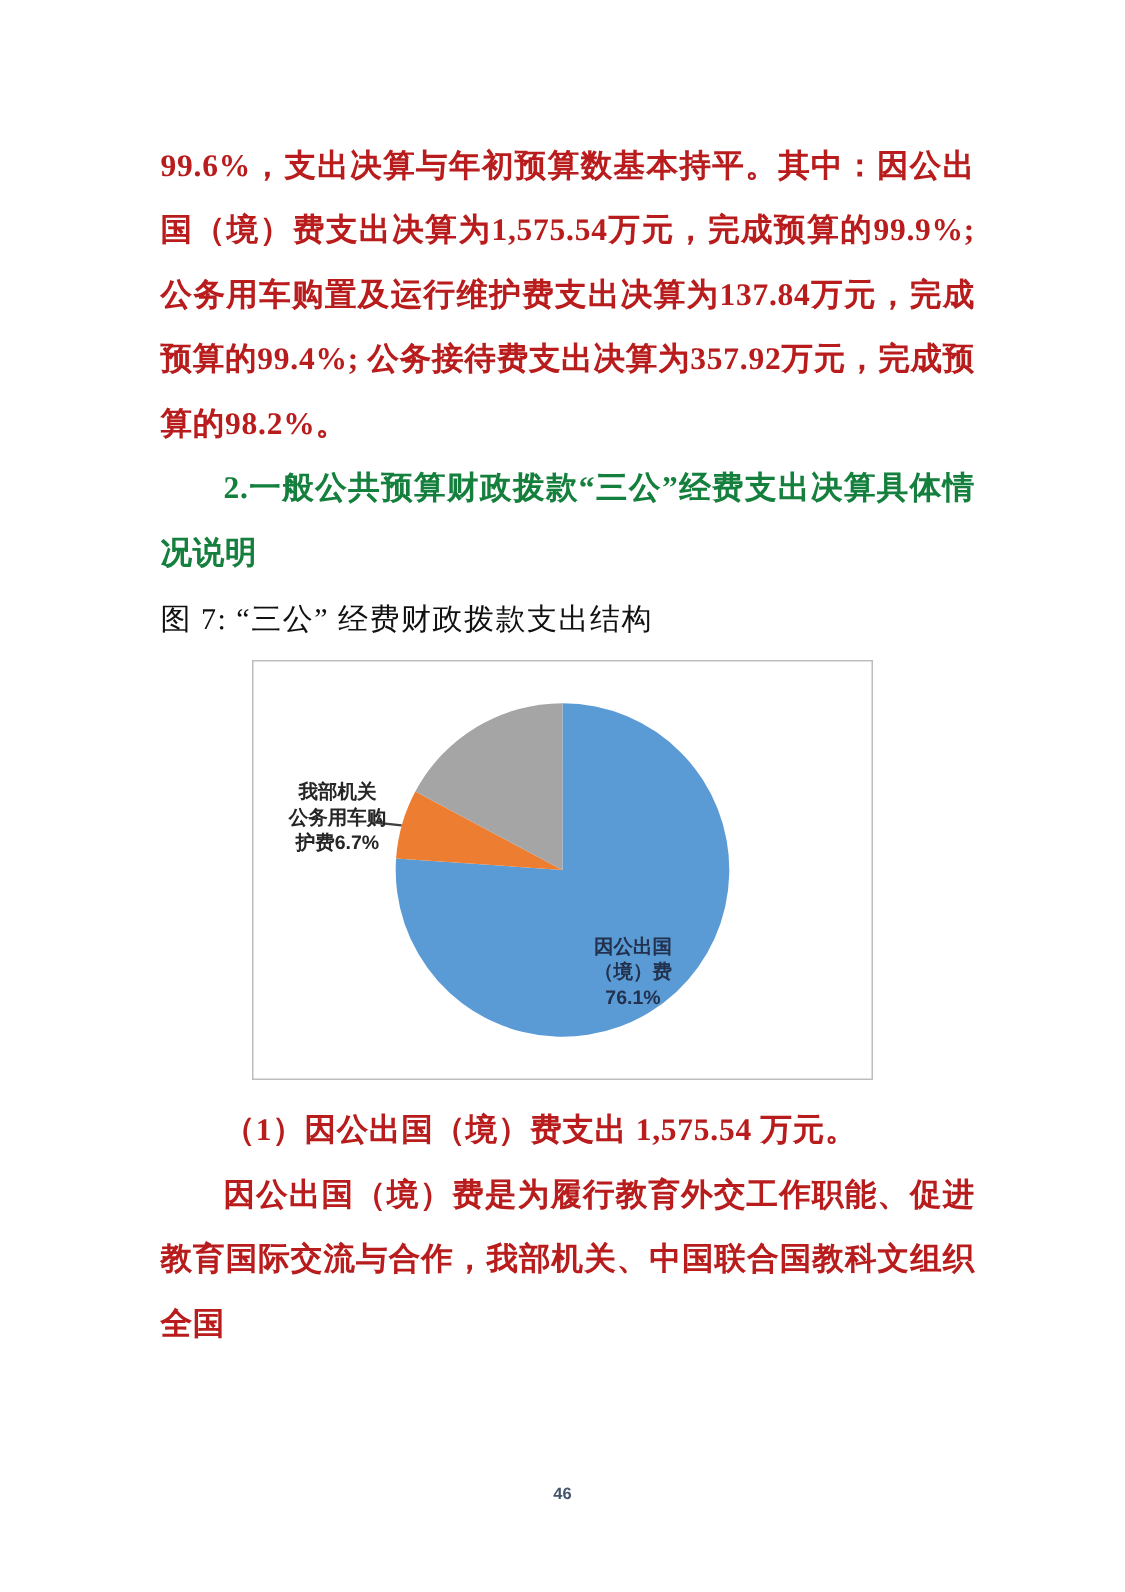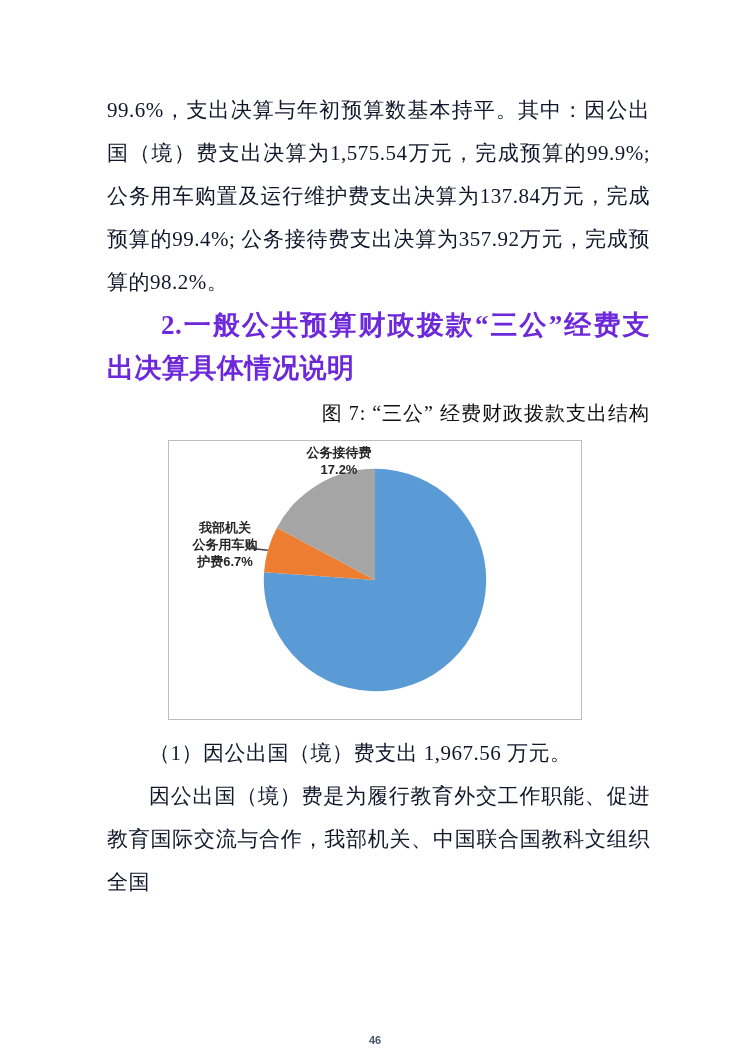--- a/index.html
+++ b/index.html
@@ -5,29 +5,29 @@
   html,body { margin:0; padding:0; }
   body {
     width:750px; height:1061px; background:#ffffff; overflow:hidden;
     font-family:"Liberation Serif","DejaVu Serif",serif;
     color:#111111;
   }
   .page { position:relative; width:750px; height:1061px; background:#ffffff; }
   .content { position:absolute; left:107px; top:89px; width:543px; }
   .body-text {
     margin:0; font-size:21px; line-height:43px; letter-spacing:0.5px;
-    text-align:justify; color:#0f172a;
+    text-align:justify; color:#b91c1c;font-weight:bold;
   }
   .indent { text-indent:2em; }
   .heading {
-    margin:0; font-size:27px; line-height:43px; letter-spacing:0.5px;
-    font-weight:700; text-indent:2em; text-align:justify; color:#6d28d9;
+    margin:0; font-size:21px; line-height:43px; letter-spacing:0.5px;
+    font-weight:700; text-indent:2em; text-align:justify; color:#15803d;
   }
   .figure-title {
-    margin-top:10px; font-size:20px; line-height:26px; text-align:right;
+    margin-top:10px; font-size:20px; line-height:26px; text-align:left;
     letter-spacing:1px; color:#111111;
   }
   .chart-box {
     position:relative; box-sizing:border-box;
     width:414px; height:280px; margin-left:61px; margin-top:14px;
     border:1px solid #bdbdbd; background:#ffffff;
   }
   .chart-box svg { position:absolute; left:0; top:0; width:100%; height:100%; }
   .lbl {
     position:absolute; font-family:"Liberation Sans","DejaVu Sans",sans-serif;
@@ -35,21 +35,21 @@
     text-align:center; white-space:nowrap;
   }
   .lbl div { text-align:center; }
   .lbl-top  { left:105px; top:3px;   width:130px; }
   .lbl-left { left:8px;   top:78px;  width:96px;  }
   .lbl-main { left:200px; top:181px; width:106px; color:#22324e; }
   .para-after-chart { margin-top:12px; }
   .footer {
     position:absolute; left:0; top:990px; width:750px; text-align:center;
     font-family:"Liberation Sans","DejaVu Sans",sans-serif;
-    font-size:11px; font-weight:700; color:#44546a;margin-top:44px;
+    font-size:11px; font-weight:700; color:#44546a;
   }
 </style>
 </head>
 <body>
 
 <div class="page">
   <div class="content">
 
     <p class="body-text">99.6%，支出决算与年初预算数基本持平。其中：因公出国（境）费支出决算为1,575.54万元，完成预算的99.9%; 公务用车购置及运行维护费支出决算为137.84万元，完成预算的99.4%; 公务接待费支出决算为357.92万元，完成预算的98.2%。</p>
 
@@ -59,32 +59,33 @@
     <div class="figure-title">图 7: “三公” 经费财政拨款支出结构</div>
 
     <div class="chart-box">
       <svg id="pie-svg" viewBox="0 0 414 280">
           <path d="M 207 140 L 207.00 28.00 A 112 112 0 1 1 95.27 132.27 Z" fill="#5B9BD5"></path>
           <path d="M 207 140 L 95.27 132.27 A 112 112 0 0 1 108.18 87.28 Z" fill="#ED7D31"></path>
           <path d="M 207 140 L 108.18 87.28 A 112 112 0 0 1 207.00 28.00 Z" fill="#A5A5A5"></path>
           <line x1="80" y1="108" x2="99" y2="110" stroke="#404040" stroke-width="1.5"></line>
         </svg>
 
-      <div class="lbl lbl-top">
-        <div>公务接待费</div>
-        <div>17.2%</div>
-      </div>
 
       <div class="lbl lbl-left">
         <div>我部机关</div>
         <div>公务用车购</div>
         <div>护费6.7%</div>
       </div>
 
+      <div class="lbl lbl-main">
+        <div>因公出国</div>
+        <div>（境）费</div>
+        <div>76.1%</div>
+      </div>
     </div>
 
-    <p class="body-text indent para-after-chart">（1）因公出国（境）费支出 1,967.56 万元。</p>
+    <p class="body-text indent para-after-chart">（1）因公出国（境）费支出 1,575.54 万元。</p>
 
     <p class="body-text indent">因公出国（境）费是为履行教育外交工作职能、促进教育国际交流与合作，我部机关、中国联合国教科文组织全国</p>
   </div>
 
   <div class="footer">46</div>
 </div>
 
 </body></html>

